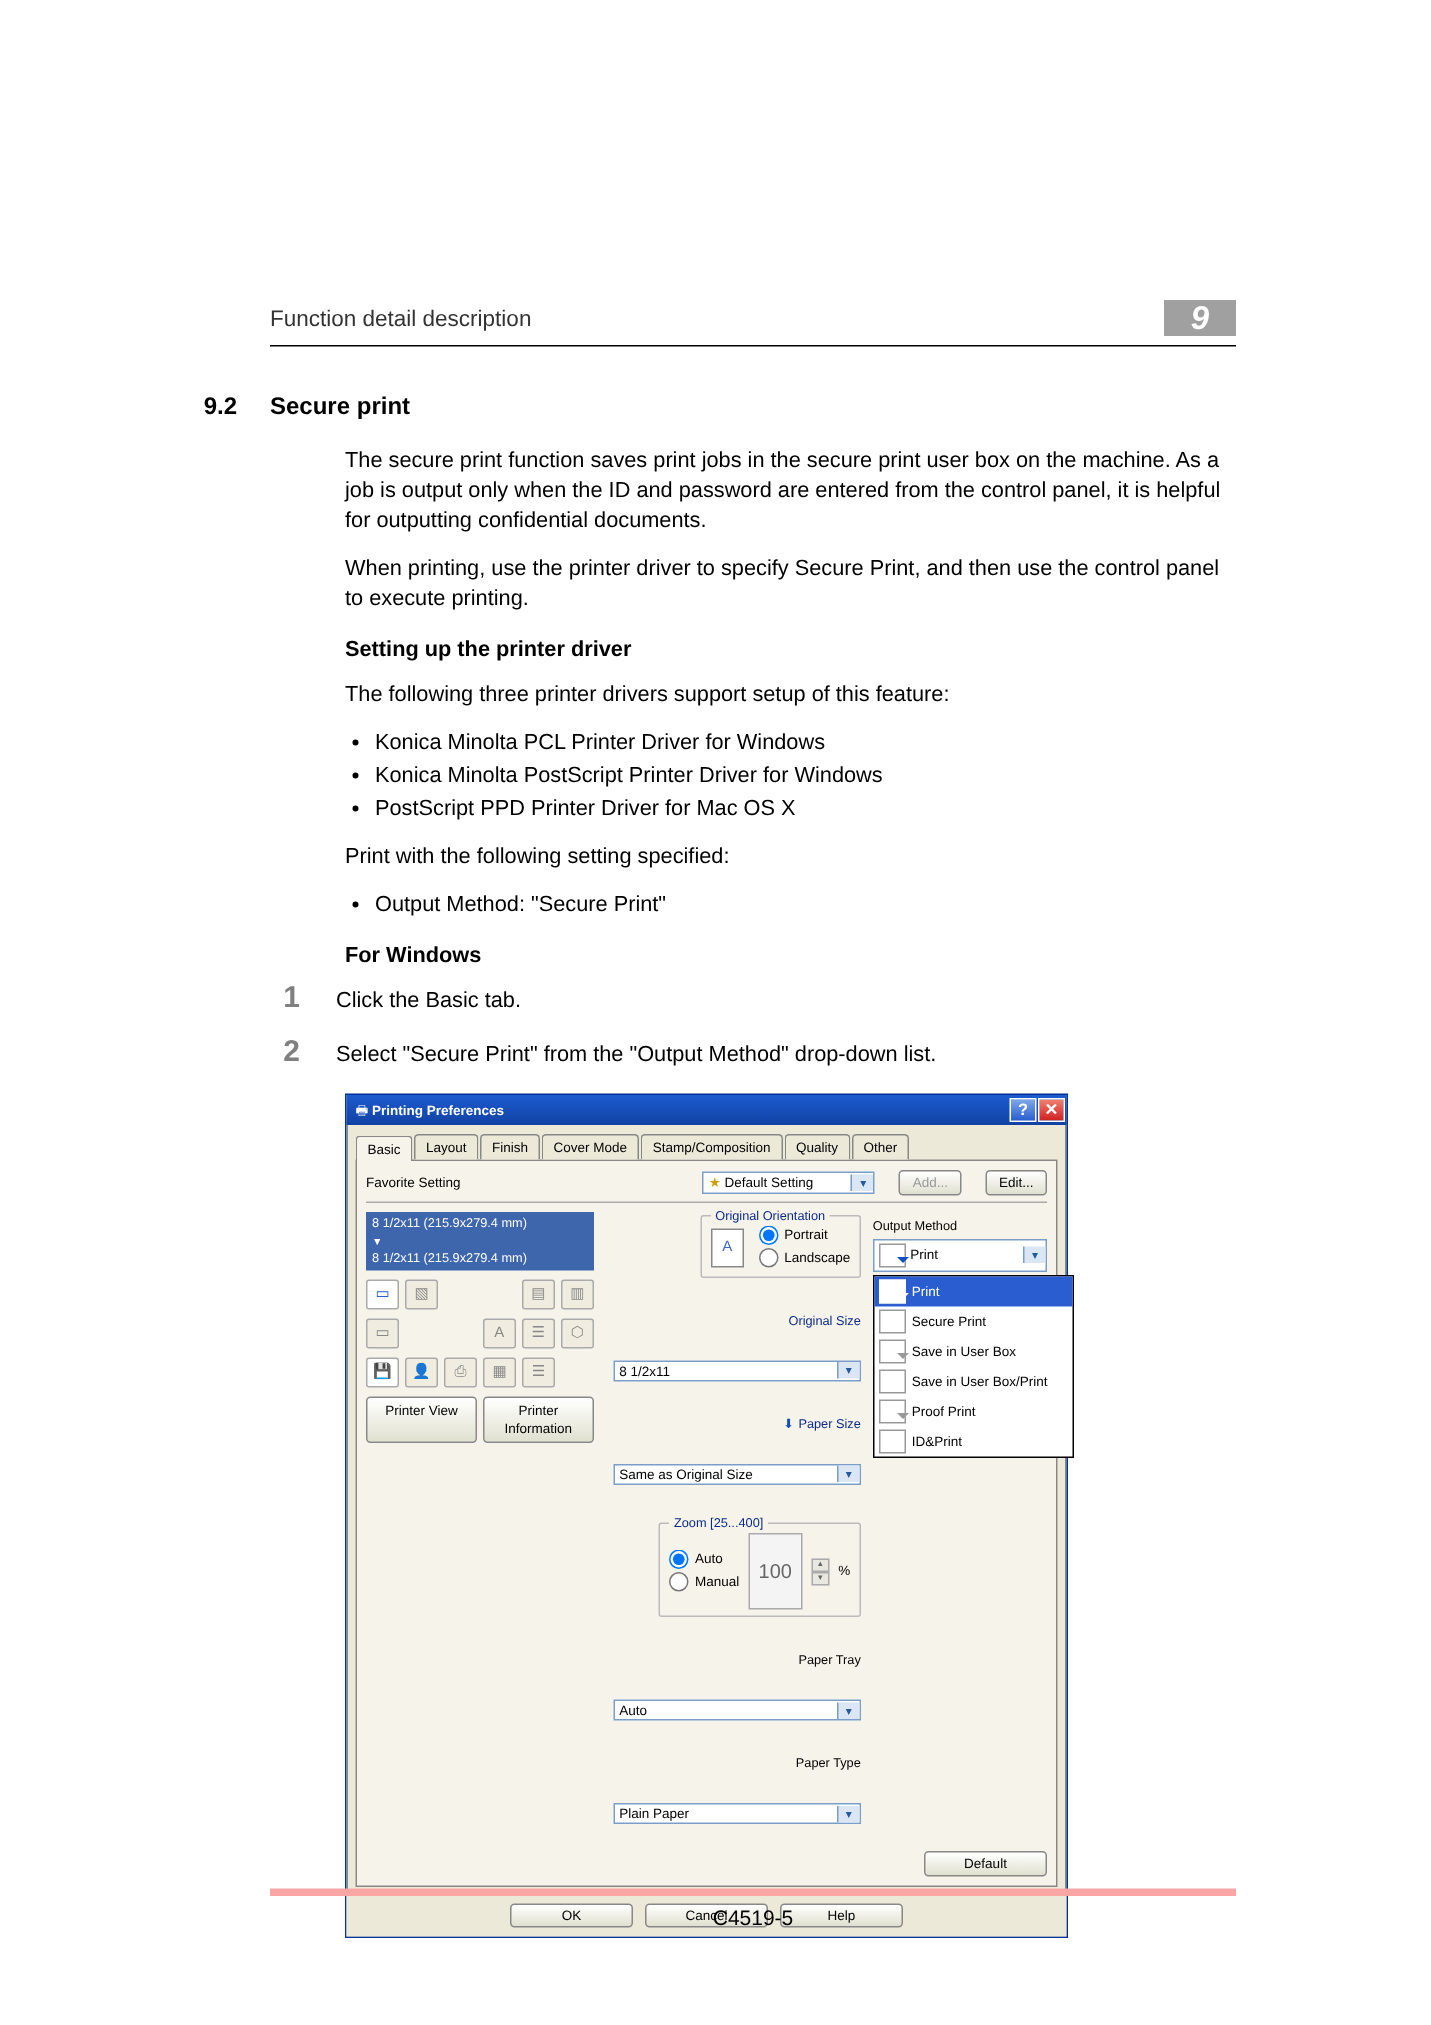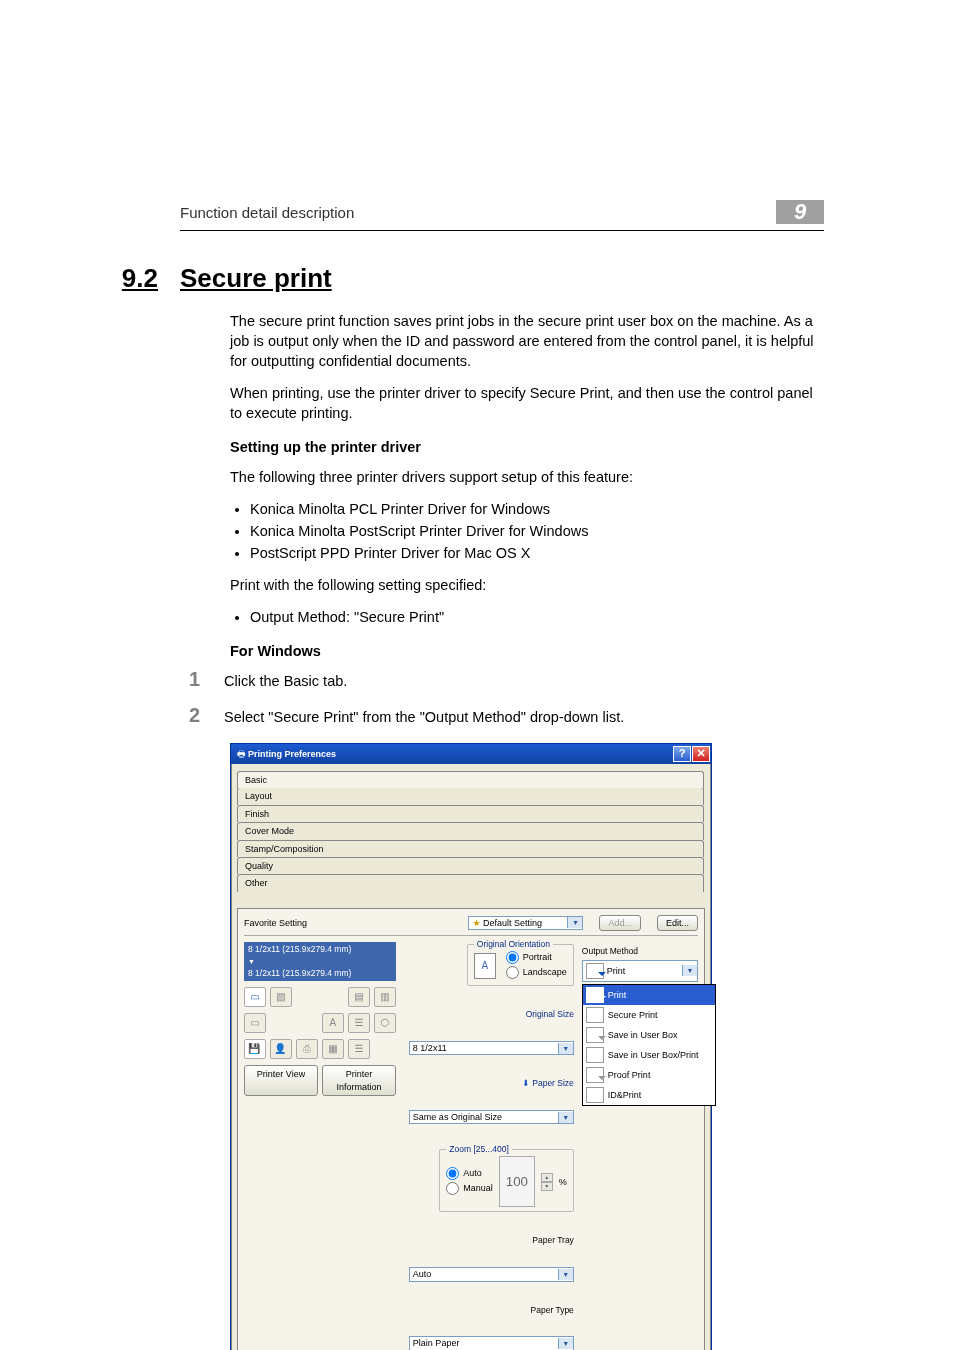--- a/index.html
+++ b/index.html
@@ -46,25 +46,24 @@
     color: #fff;
   }
   .content {
     margin-left: 90px;
     margin-right: 40px;
     margin-top: 30px;
     font-size: 14.5px;
     line-height: 1.38;
   }
   h2.section {
-    font-size: 26px;
+    font-size: 16px;
     margin: 0 0 14px 0;
     display: flex;
     gap: 22px;
-    text-decoration: underline;
   }
   h2.section .num {
     margin-left: -70px;
     width: 48px;
     text-align: right;
   }
   .body-text { margin-left: 50px; }
   .body-text p { margin: 0 0 12px 0; }
   .body-text h4 {
     font-size: 14.5px;
@@ -120,22 +119,22 @@
     border: 1px solid #fff;
     background: linear-gradient(#7ea8e8,#2a5ed0);
     box-sizing: border-box;
   }
   .mock .titlebar .wbtn.close {
     background: linear-gradient(#f08070,#d02020);
   }
 
   .tabs {
     display: flex;
-    margin: 6px 6px 16px 6px;
-    flex-direction: column;
+    margin: 6px 6px 0 6px;
+    align-items: flex-end;
   }
   .tab {
     padding: 2px 7px;
     border: 1px solid #888;
     border-bottom: none;
     background: #ece9d8;
     border-radius: 3px 3px 0 0;
     margin-right: 1px;
     position: relative;
   }

